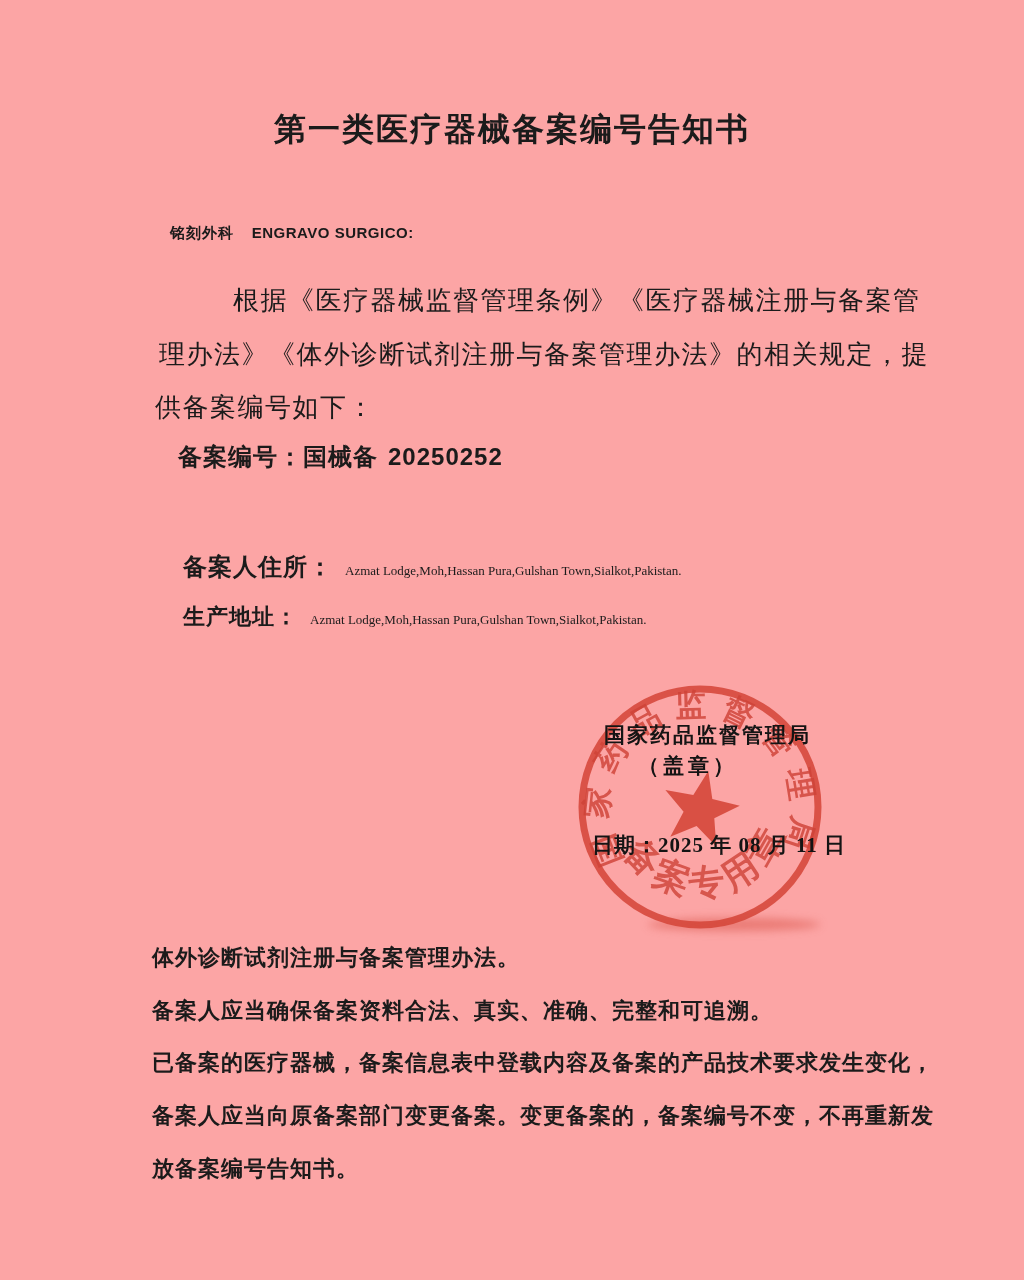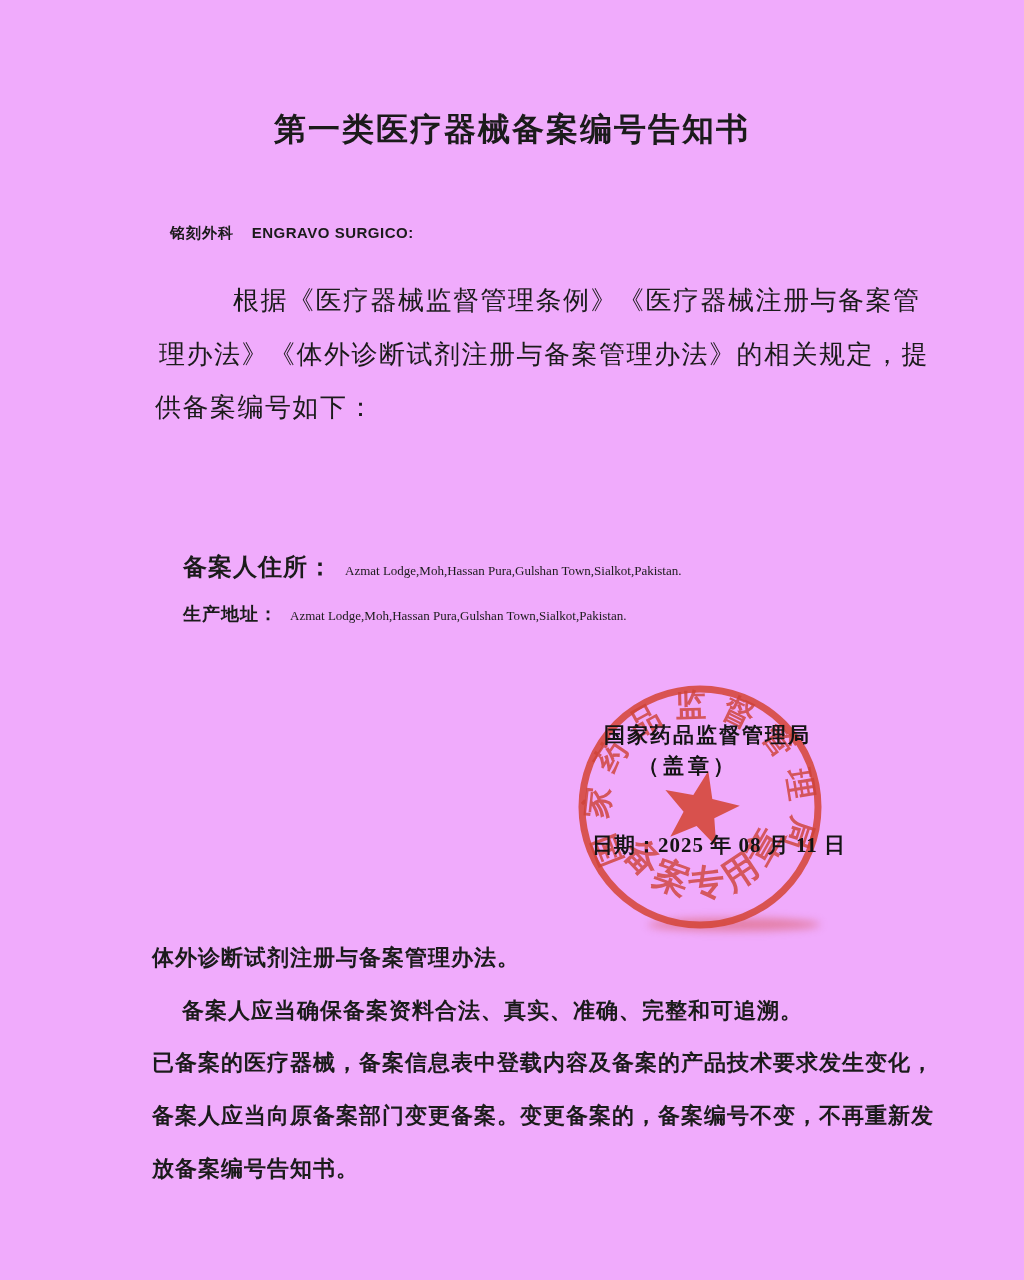--- a/index.html
+++ b/index.html
@@ -4,21 +4,21 @@
 <style>
   html,body { margin:0; padding:0; }
   body {
     width:1024px; height:1280px;
     background:#e8e8e8;
     font-family:"Liberation Serif","DejaVu Serif",serif;
   }
   .page {
     position:relative;
     width:1024px; height:1280px;
-    background:#f0abfc;
+    background:#fca5a5;
     overflow:hidden;
     color:#1b1b1b;
   }
   .doc-title {
     position:absolute; top:108px; left:0; width:100%;
     text-align:center;
     font-size:32px; font-weight:700; letter-spacing:2px;
     margin:0;
   }
   .recipient { position:absolute; top:224px; left:170px; font-size:15px; white-space:nowrap; }
@@ -31,60 +31,63 @@
   .bl3 { top:390px; left:155px; }
 
   .field { position:absolute; white-space:nowrap; font-weight:700; }
   .filing { top:441px; left:178px; font-size:24px; letter-spacing:1px; }
   .filing .num { font-family:"Liberation Sans","DejaVu Sans",sans-serif; margin-left:10px; }
   .product { top:492px; left:172px; font-size:25px; letter-spacing:0.5px; }
   .product .en { font-family:"Liberation Sans","DejaVu Sans",sans-serif; font-size:23px; margin-left:12px; letter-spacing:0; }
   .reg-addr { top:551px; left:183px; }
   .reg-addr .lbl { font-size:24px; letter-spacing:1px; }
   .prod-addr { top:602px; left:183px; }
-  .prod-addr .lbl { font-size:18px; letter-spacing:1px; }
+  .prod-addr .lbl { font-size:22px; letter-spacing:1px; }
   .addr {
     font-family:"Liberation Serif","DejaVu Serif",serif;
     font-weight:400; font-size:13px; margin-left:12px; letter-spacing:0;
   }
 
   .seal { position:absolute; left:575px; top:682px; z-index:1; }
   .seal-smudge {
     position:absolute; left:648px; top:918px; width:172px; height:13px;
     background:rgba(213,71,58,0.45); filter:blur(4px); border-radius:50%;
     z-index:1;
   }
   .stamp-text { position:absolute; z-index:2; font-weight:700; color:#141414; white-space:nowrap; }
   .authority { left:604px; top:721px; font-size:21px; letter-spacing:2px; }
   .seal-note { left:638px; top:752px; font-size:21px; letter-spacing:4px; }
   .stamp-date { left:592px; top:831px; font-size:21px; letter-spacing:1px; }
 
   .footer-line { position:absolute; left:152px; font-size:22px; font-weight:700; letter-spacing:1px; white-space:nowrap; }
   .fl0 { top:943px; }
-  .fl1 { top:996px;margin-left:30px; }
+  .fl1 { top:996px; }
   .fl2 { top:1048px; }
   .fl3 { top:1101px; }
   .fl4 { top:1154px; }
 </style>
 </head>
 <body>
 
 <div class="page">
 
   <h1 class="doc-title">第一类医疗器械备案编号告知书</h1>
 
   <div class="recipient">
     <span class="cn">铭刻外科</span>
     <span class="en">ENGRAVO SURGICO:</span>
   </div>
 
   <div class="body-line bl1">根据《医疗器械监督管理条例》《医疗器械注册与备案管</div>
   <div class="body-line bl2">理办法》《体外诊断试剂注册与备案管理办法》的相关规定，提</div>
   <div class="body-line bl3">供备案编号如下：</div>
 
+  <div class="field filing">
+    <span>备案编号：</span><span>国械备</span><span class="num">20250252</span>
+  </div>
 
 
   <div class="field reg-addr">
     <span class="lbl">备案人住所：</span><span class="addr">Azmat Lodge,Moh,Hassan Pura,Gulshan Town,Sialkot,Pakistan.</span>
   </div>
 
   <div class="field prod-addr">
     <span class="lbl">生产地址：</span><span class="addr">Azmat Lodge,Moh,Hassan Pura,Gulshan Town,Sialkot,Pakistan.</span>
   </div>
 

